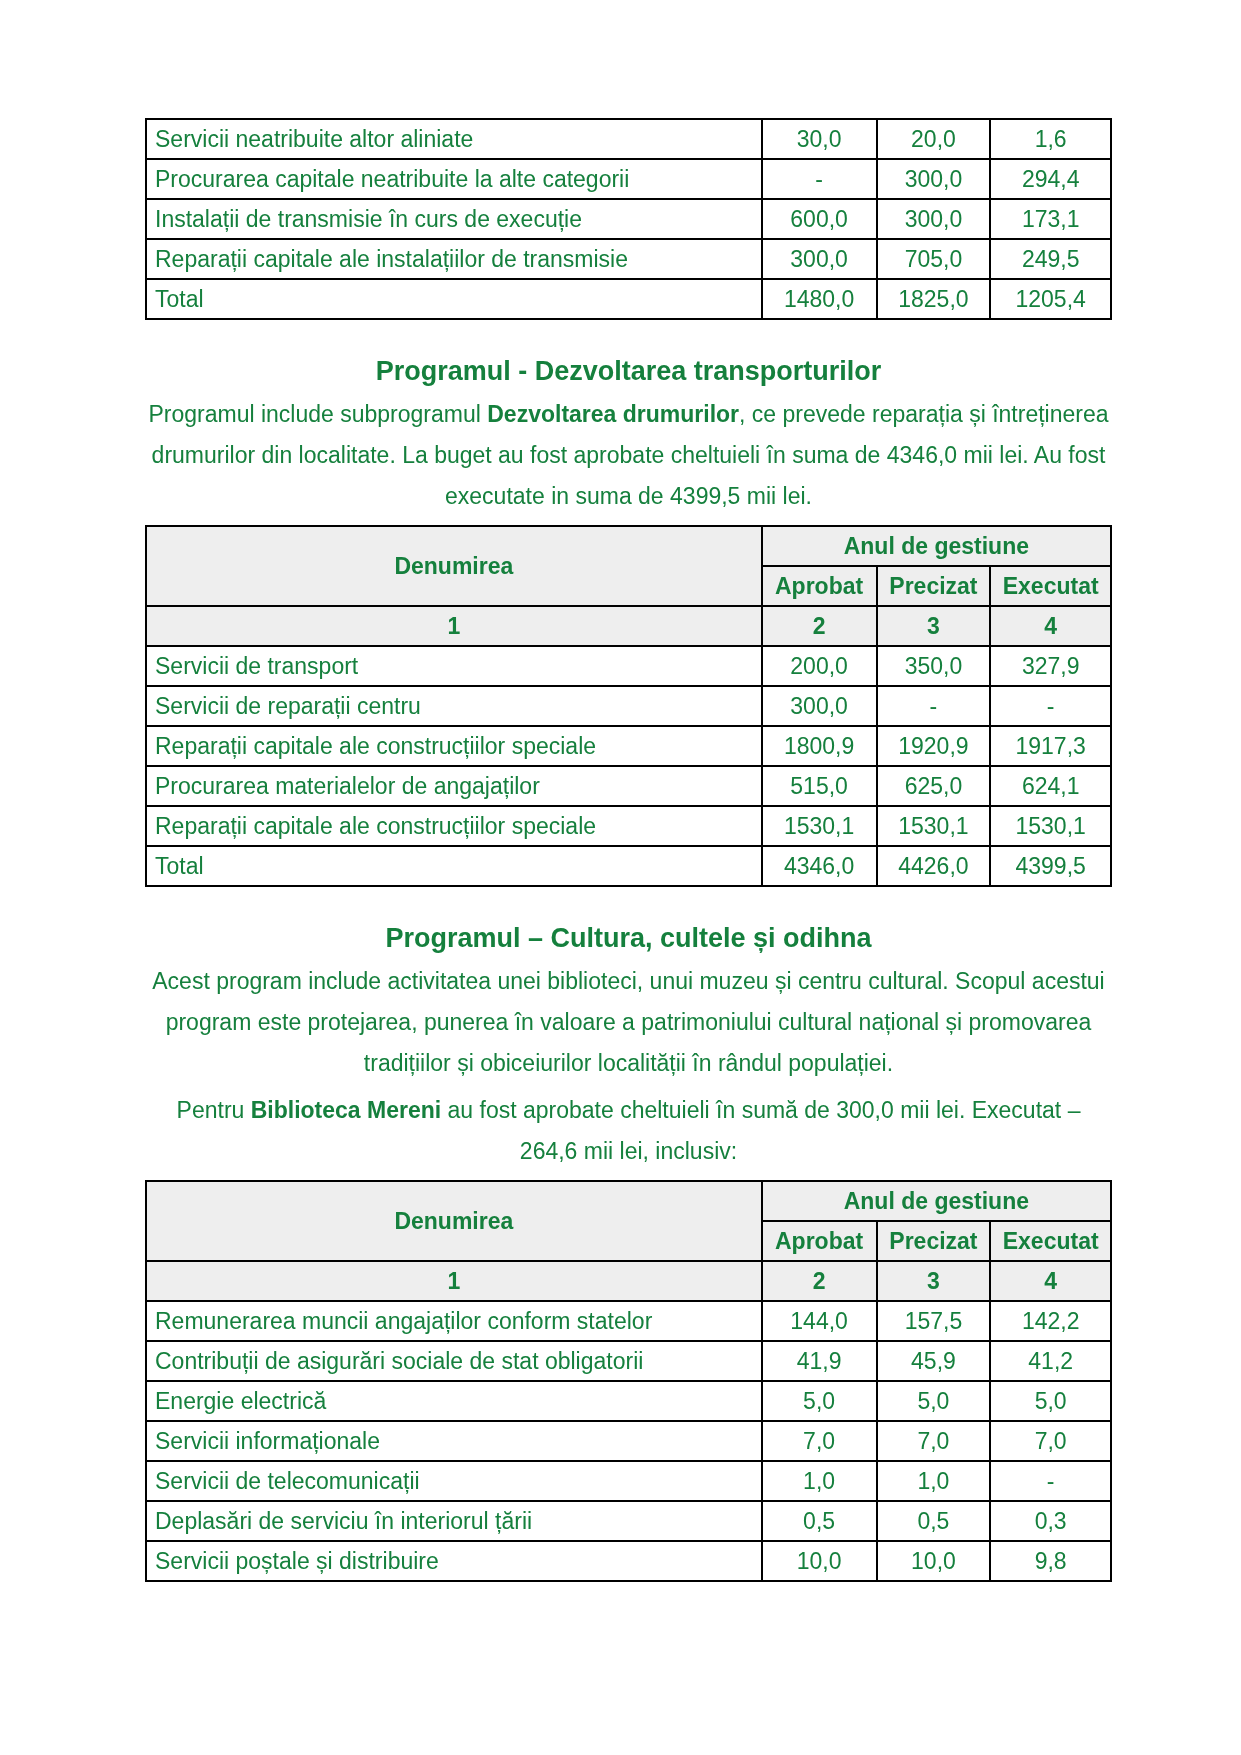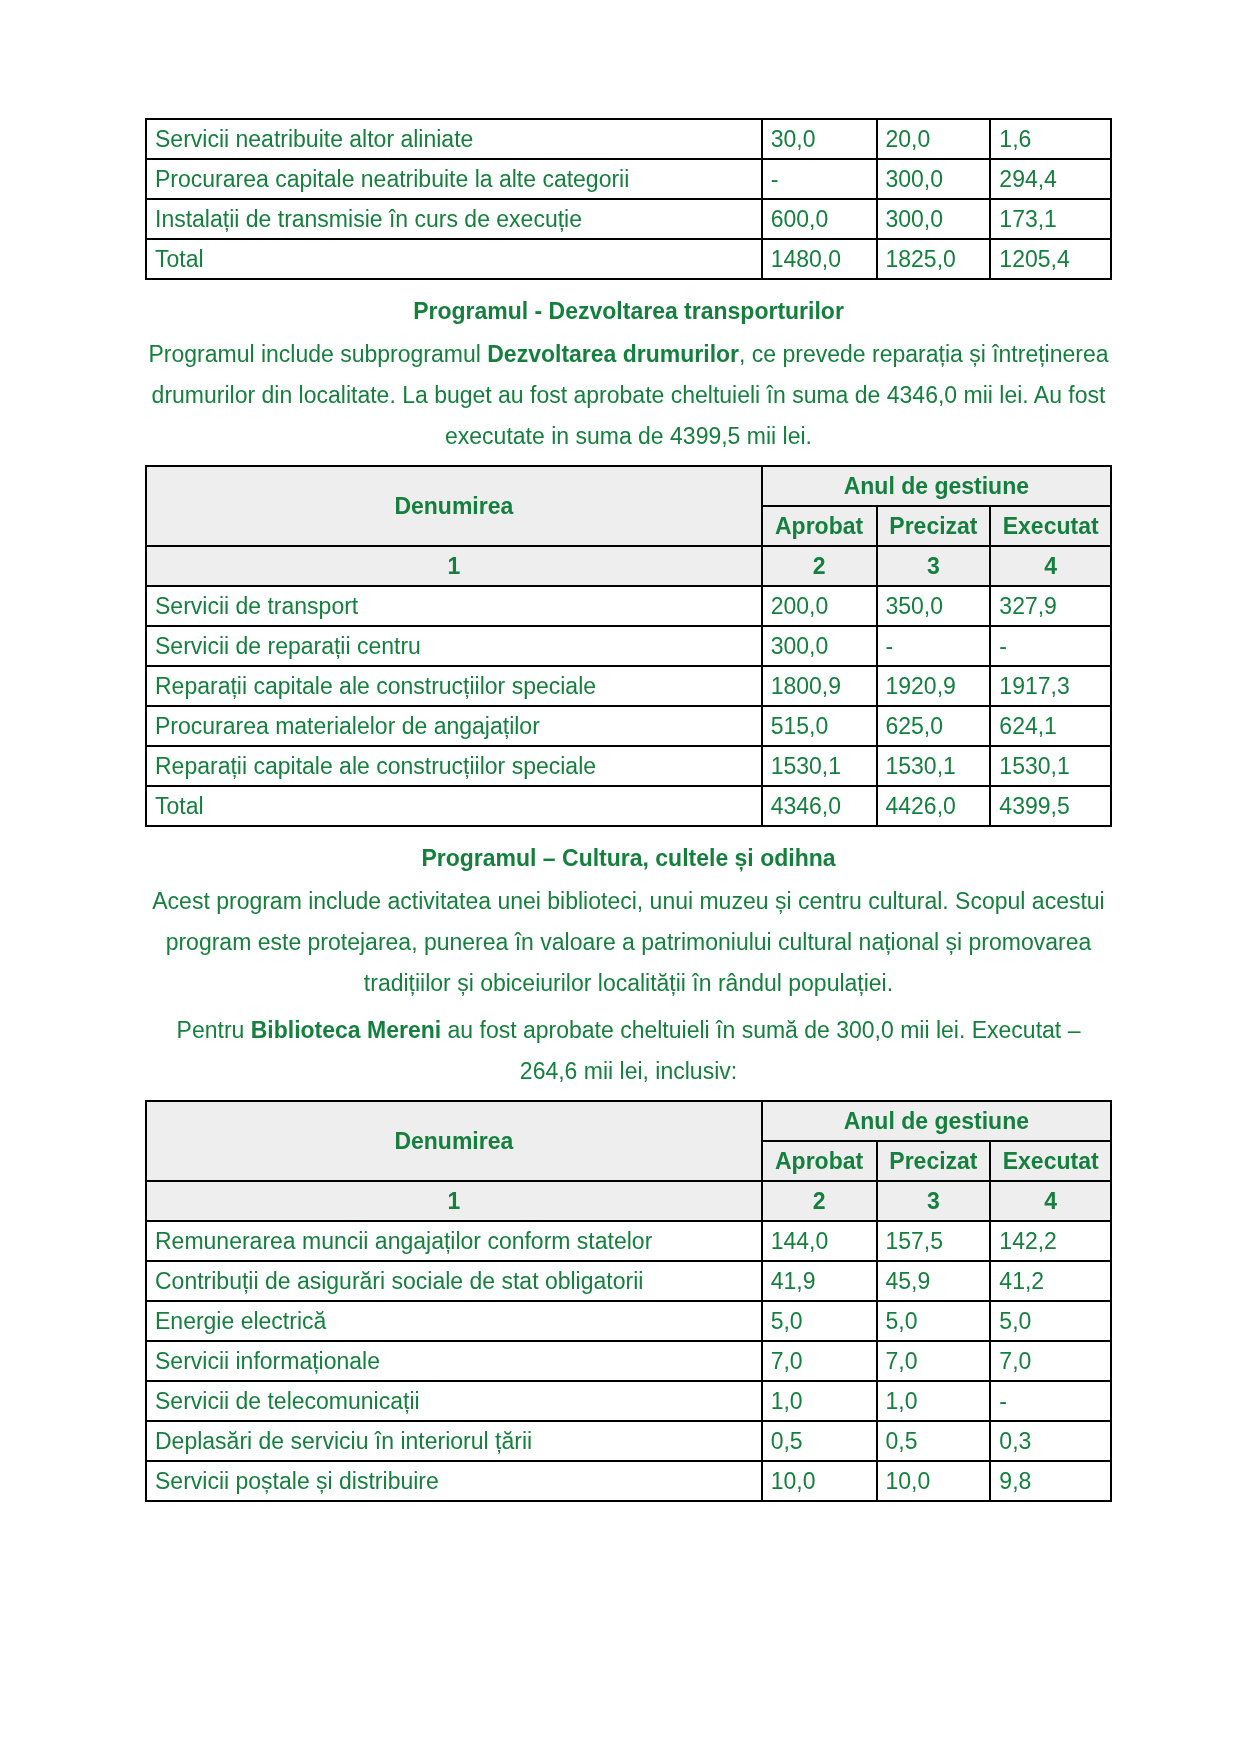--- a/index.html
+++ b/index.html
@@ -25,30 +25,30 @@
     font-size:23px;
     overflow:hidden;
     white-space:nowrap;
   }
   table.tbl th{
     background:#eeeeee;
     font-weight:bold;
     text-align:center;
   }
   td.lbl{text-align:left;}
-  td.num{text-align:left;}
+  td.num{text-align:center;}
   col.c-label{width:63.8%;}
   col.c-aprobat{width:11.9%;}
   col.c-precizat{width:11.8%;}
   col.c-executat{width:12.5%;}
   h2.sect{
-    font-size:23px;
+    font-size:27px;
     font-weight:bold;
     text-align:center;
-    margin:14px 0 6px 0;
+    margin:34px 0 6px 0;
     line-height:34px;
   }
   p.body{
     margin:0 0 6px 0;
     line-height:41px;
     text-align:center;
   }
   .b{font-weight:bold;}
   table.tbl.mt{margin-top:8px;}
 </style>
@@ -77,20 +77,26 @@
           <td class="num">300,0</td>
           <td class="num">294,4</td>
         </tr>
         <tr>
           <td class="lbl">Instalații de transmisie în curs de execuție</td>
           <td class="num">600,0</td>
           <td class="num">300,0</td>
           <td class="num">173,1</td>
         </tr>
         <tr>
+          <td class="lbl">Reparații capitale ale instalațiilor de transmisie</td>
+          <td class="num">300,0</td>
+          <td class="num">705,0</td>
+          <td class="num">249,5</td>
+        </tr>
+        <tr>
           <td class="lbl">Total</td>
           <td class="num">1480,0</td>
           <td class="num">1825,0</td>
           <td class="num">1205,4</td>
         </tr>
       </tbody>
   </table>
 
   <h2 class="sect">Programul - Dezvoltarea transporturilor</h2>
 

